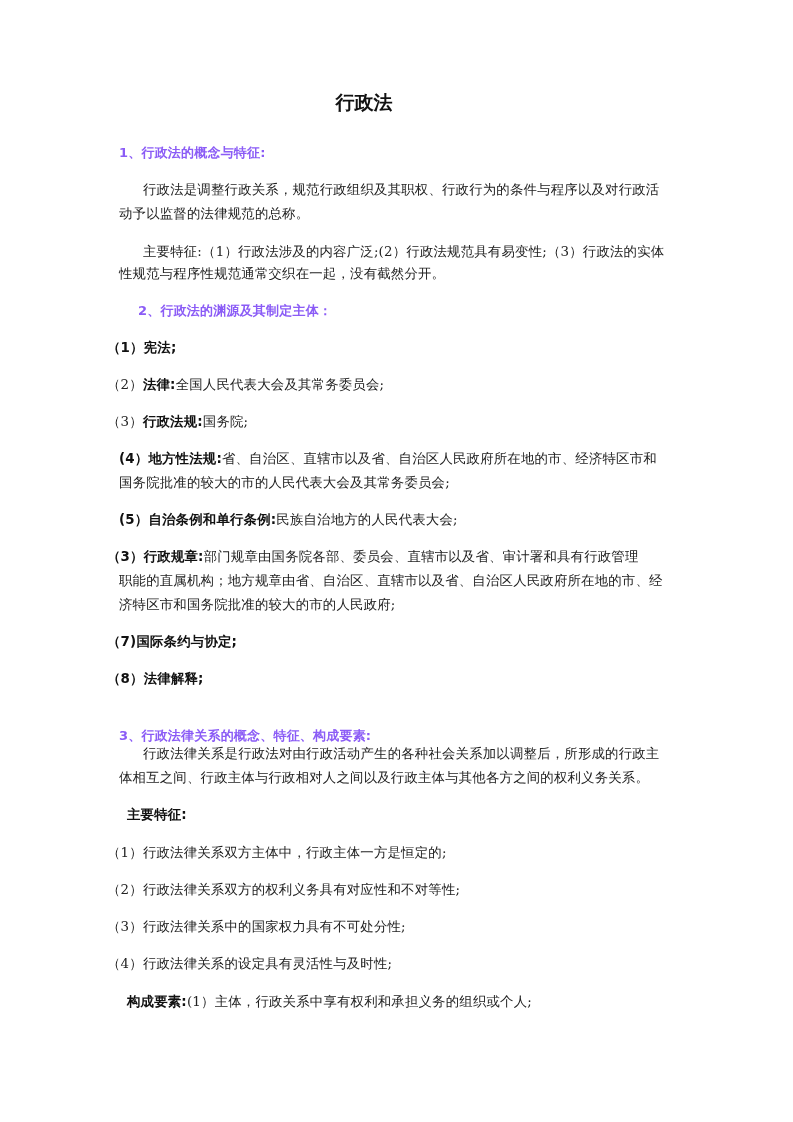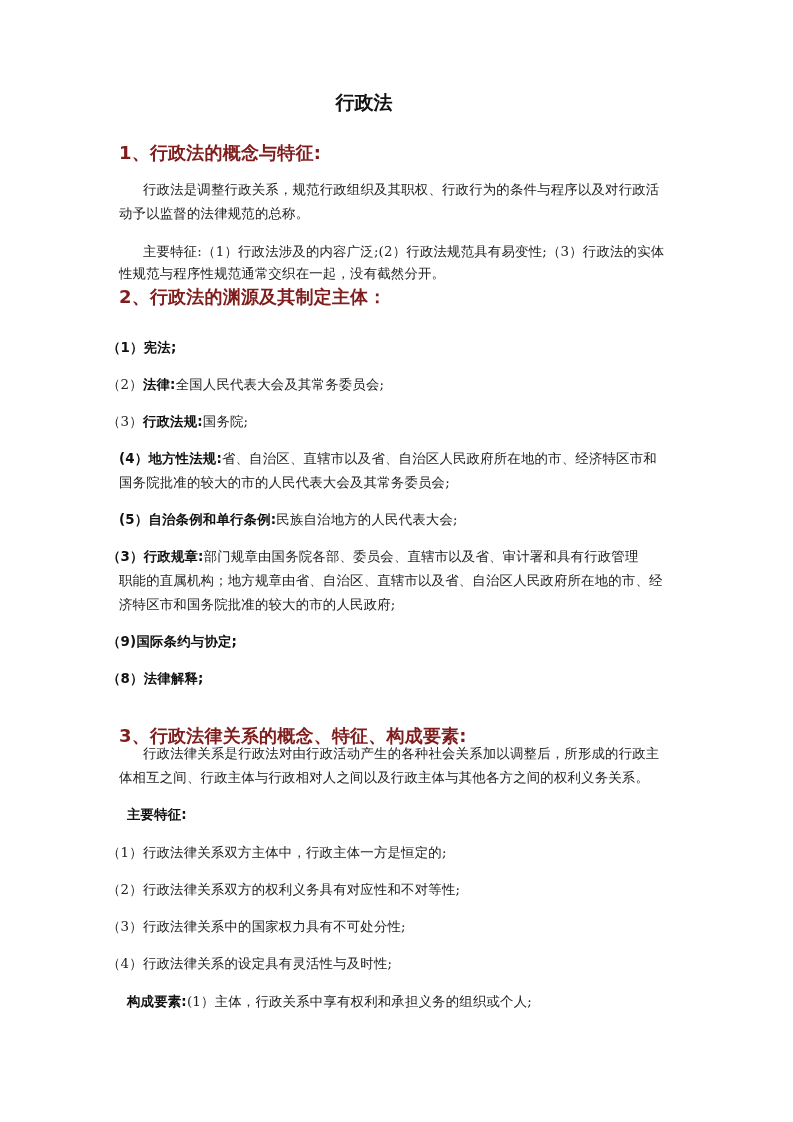--- a/index.html
+++ b/index.html
@@ -1,39 +1,39 @@
 <!DOCTYPE html>
 <html><head>
 <meta charset="utf-8">
 <style>
   html, body { margin:0; padding:0; background:#ffffff; }
   body { width:793px; height:1122px; position:relative; overflow:hidden;
          font-family: "DejaVu Serif", "Liberation Serif", serif; color:#222; }
   .line { position:absolute; left:119px; font-size:13.4px; line-height:16px; white-space:nowrap; letter-spacing:0.2px; }
   .title { position:absolute; left:0; width:728px; top:90px; text-align:center;
            font-family:"DejaVu Sans", "Liberation Sans", sans-serif; font-weight:bold; font-size:19px; color:#111; }
-  .h { font-family:"DejaVu Sans", "Liberation Sans", sans-serif; font-weight:bold; color:#7f1d1d; font-size:18px; }
+  .h { font-family:"DejaVu Sans", "Liberation Sans", sans-serif; font-weight:bold; color:#8b5cf6; font-size:13px; }
   .b { font-family:"DejaVu Sans", "Liberation Sans", sans-serif; font-weight:bold; color:#111; }
   .indent { left:143px; }
   .sub { left:107px; }
 </style>
 </head>
 <body>
 
 <div>
 
   <div class="title">行政法</div>
 
   <div class="line h" style="top:145px;">1、行政法的概念与特征:</div>
   <div class="line indent" style="top:182px;">行政法是调整行政关系，规范行政组织及其职权、行政行为的条件与程序以及对行政活</div>
   <div class="line" style="top:206px;">动予以监督的法律规范的总称。</div>
   <div class="line indent" style="top:244px;">主要特征:（1）行政法涉及的内容广泛;(2）行政法规范具有易变性;（3）行政法的实体</div>
   <div class="line" style="top:266px;">性规范与程序性规范通常交织在一起，没有截然分开。</div>
 
-  <div class="line h" style="top:289px;">2、行政法的渊源及其制定主体：</div>
+  <div class="line h" style="top:303px;margin-left:19px;">2、行政法的渊源及其制定主体：</div>
 
   <div class="line sub b" style="top:340px;">（1）宪法;</div>
 
   <div class="line sub" style="top:377px;">
     <span>（2）</span><span class="b">法律:</span><span>全国人民代表大会及其常务委员会;</span>
   </div>
 
   <div class="line sub" style="top:414px;">
     <span>（3）</span><span class="b">行政法规:</span><span>国务院;</span>
   </div>
@@ -46,21 +46,21 @@
   <div class="line" style="top:512px;">
     <span class="b">(5）自治条例和单行条例:</span><span>民族自治地方的人民代表大会;</span>
   </div>
 
   <div class="line sub" style="top:549px;">
     <span class="b">（3）行政规章:</span><span>部门规章由国务院各部、委员会、直辖市以及省、审计署和具有行政管理</span>
   </div>
   <div class="line" style="top:573px;">职能的直属机构；地方规章由省、自治区、直辖市以及省、自治区人民政府所在地的市、经</div>
   <div class="line" style="top:597px;">济特区市和国务院批准的较大的市的人民政府;</div>
 
-  <div class="line sub b" style="top:634px;">（9)国际条约与协定;</div>
+  <div class="line sub b" style="top:634px;">（7)国际条约与协定;</div>
   <div class="line sub b" style="top:671px;">（8）法律解释;</div>
 
   <div class="line h" style="top:708px;margin-top:20px;">3、行政法律关系的概念、特征、构成要素:</div>
   <div class="line indent" style="top:746px;">行政法律关系是行政法对由行政活动产生的各种社会关系加以调整后，所形成的行政主</div>
   <div class="line" style="top:770px;">体相互之间、行政主体与行政相对人之间以及行政主体与其他各方之间的权利义务关系。</div>
 
   <div class="line b" style="top:807px; left:127px;">主要特征:</div>
   <div class="line sub" style="top:845px;">（1）行政法律关系双方主体中，行政主体一方是恒定的;</div>
   <div class="line sub" style="top:882px;">（2）行政法律关系双方的权利义务具有对应性和不对等性;</div>
   <div class="line sub" style="top:919px;">（3）行政法律关系中的国家权力具有不可处分性;</div>

